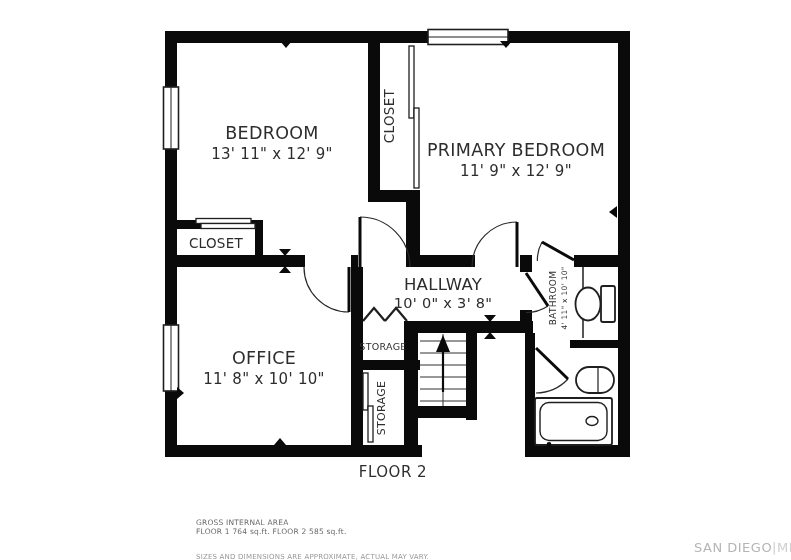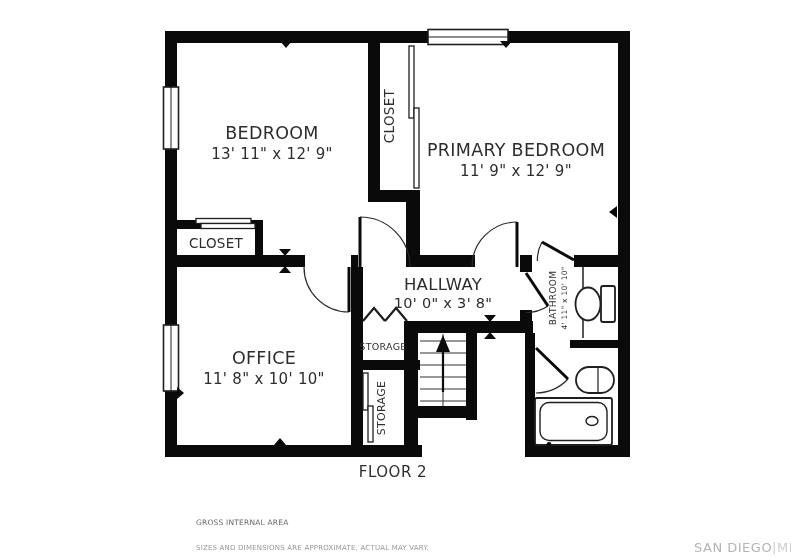--- a/index.html
+++ b/index.html
@@ -203,20 +203,21 @@
 
       <text x="556" y="298" class="bath-name" transform="rotate(-90 556 298)">BATHROOM</text>
       <text x="567" y="298" class="bath-dims" transform="rotate(-90 567 298)">4' 11" x 10' 10"</text>
 
       <text x="393" y="477" class="floor-label">FLOOR 2</text>
     </g>
   </svg>
 
   <div class="footer">
     <div>GROSS INTERNAL AREA</div>
+    <div>FLOOR 1 764 sq.ft.   FLOOR 2 585 sq.ft.</div>
     <div class="disclaimer">SIZES AND DIMENSIONS ARE APPROXIMATE, ACTUAL MAY VARY.</div>
   </div>
 
   <div class="watermark">
     <span class="wm-a">SAN DIEGO</span><span class="wm-b">|MLS</span>
   </div>
 
 </div>
 
 </body></html>

